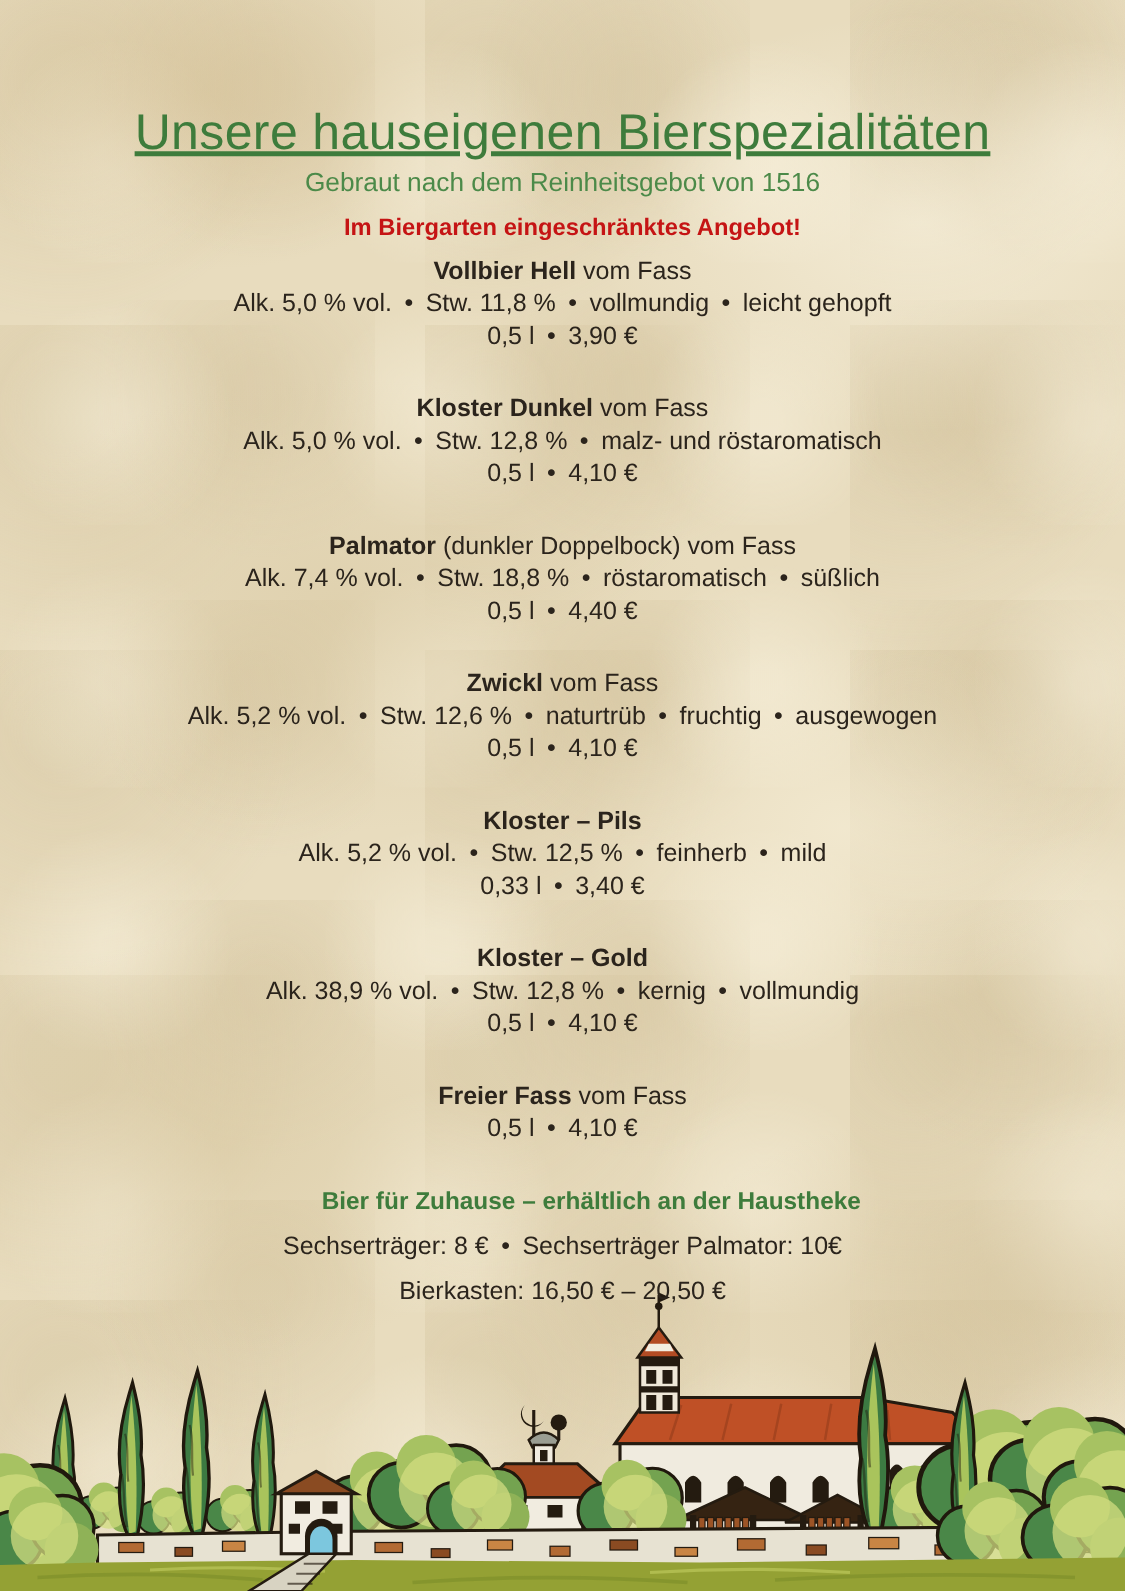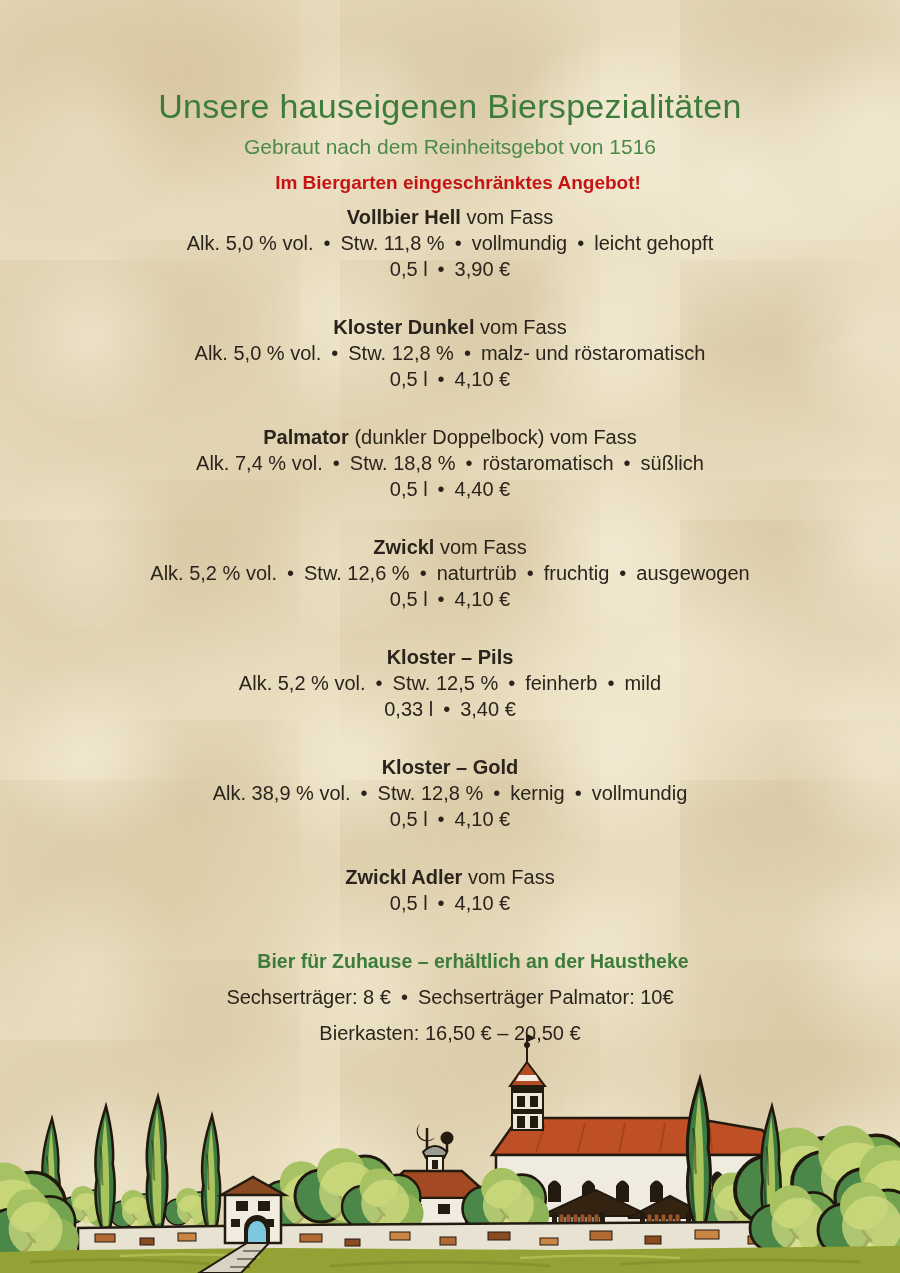--- a/index.html
+++ b/index.html
@@ -19,21 +19,21 @@
       radial-gradient(ellipse 420px 260px at 30% 38%, rgba(213,196,156,.45), transparent 70%),
       radial-gradient(ellipse 300px 220px at 75% 52%, rgba(250,243,222,.5), transparent 70%),
       radial-gradient(ellipse 360px 240px at 20% 72%, rgba(211,193,150,.4), transparent 70%),
       radial-gradient(ellipse 340px 220px at 85% 82%, rgba(214,197,158,.45), transparent 70%),
       radial-gradient(circle at 35% 60%, rgba(255,250,234,.35) 0 6%, transparent 45%),
       radial-gradient(circle at 70% 30%, rgba(199,180,138,.30) 0 7%, transparent 50%),
       radial-gradient(circle at 15% 25%, rgba(199,180,138,.28) 0 8%, transparent 55%);
     background-size:auto,auto,auto,auto,auto,auto,260px 210px,300px 240px,340px 260px;
   }
   .menu{position:relative;z-index:2;width:900px;padding-top:86px;text-align:center;}
-  .title{font-size:34px;line-height:40px;font-weight:400;color:var(--green);letter-spacing:.3px;}
+  .title{font-size:40px;line-height:40px;font-weight:400;color:var(--green);letter-spacing:.3px;text-decoration:underline;}
   .subtitle{margin-top:8px;font-size:21px;line-height:26px;color:var(--green-light);}
   .notice{margin-top:10px;font-size:19px;line-height:26px;font-weight:700;color:var(--red);padding-left:16px;}
   .beers{margin-top:8px;}
   .beer{margin-bottom:32px;}
   .beer-line{font-size:20px;line-height:26px;}
   .beer-name{font-weight:700;}
   .footer-heading{margin-top:14px;font-size:19.5px;line-height:26px;font-weight:700;color:var(--green);padding-left:46px;}
   .footer-line{margin-top:10px;font-size:20px;line-height:26px;}
   .scene{position:absolute;left:0;top:1020px;width:900px;height:253px;z-index:1;pointer-events:none;}
 </style>
@@ -70,21 +70,21 @@
       <div class="beer-line"><span class="beer-name">Kloster – Pils</span><span></span></div>
       <div class="beer-line">Alk. 5,2 % vol. • Stw. 12,5 % • feinherb • mild</div>
       <div class="beer-line">0,33 l • 3,40 €</div>
     </div>
     <div class="beer">
       <div class="beer-line"><span class="beer-name">Kloster – Gold</span><span></span></div>
       <div class="beer-line">Alk. 38,9 % vol. • Stw. 12,8 % • kernig • vollmundig</div>
       <div class="beer-line">0,5 l • 4,10 €</div>
     </div>
     <div class="beer">
-      <div class="beer-line"><span class="beer-name">Zwickl Adler</span><span> vom Fass</span></div>
+      <div class="beer-line"><span class="beer-name">Freier Fass</span><span> vom Fass</span></div>
       <div class="beer-line">0,5 l • 4,10 €</div>
     </div>
   </div>
 
   <div class="footer-heading">Bier für Zuhause – erhältlich an der Haustheke</div>
   <div class="footer-line">Sechserträger: 8 € • Sechserträger Palmator: 10€</div>
   <div class="footer-line">Bierkasten: 16,50 € – 20,50 €</div>
 </div>
 
 <svg class="scene" viewBox="0 0 900 253" xmlns="http://www.w3.org/2000/svg" aria-hidden="true">

